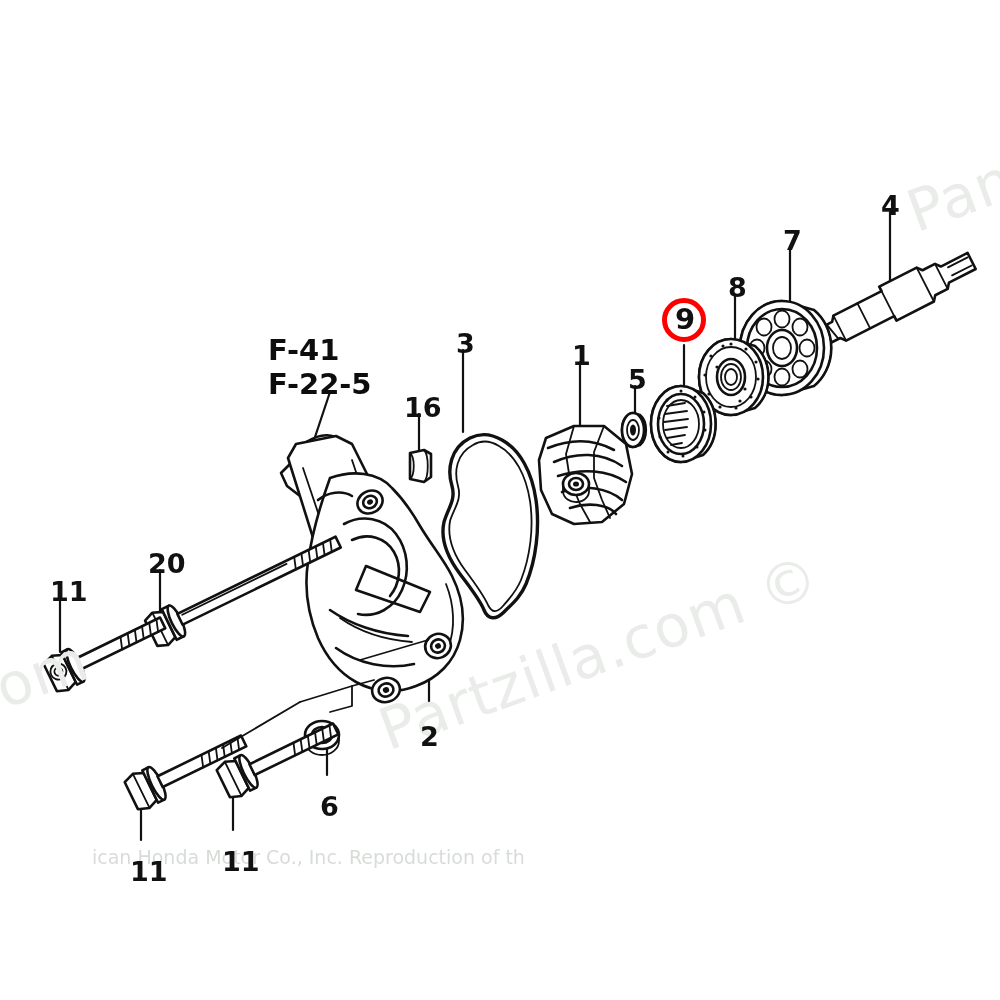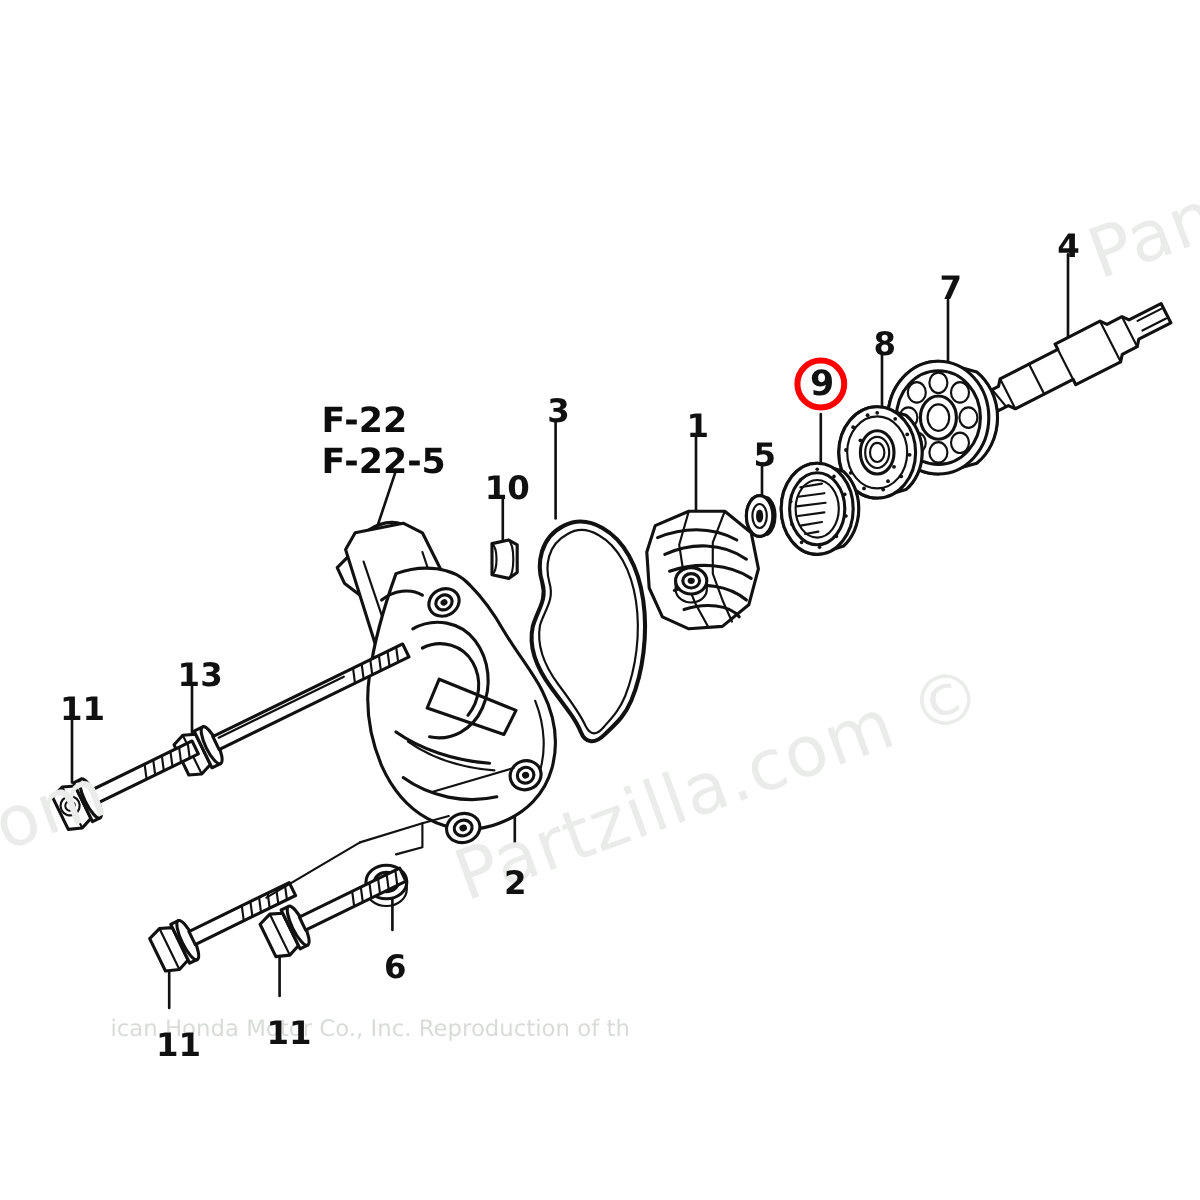--- a/index.html
+++ b/index.html
@@ -380,33 +380,33 @@
   </svg>
 
   <div class="wm wm-main" style="left:370px;top:700px;transform:rotate(-20deg);transform-origin:0 0;">Partzilla.com ©</div>
 
   <div class="wm wm-main" style="left:898px;top:182px;transform:rotate(-20deg);transform-origin:0 0;">Pan</div>
 
   <div class="wm wm-main" style="left:-14px;top:658px;transform:rotate(-20deg);transform-origin:0 0;">om</div>
 
   <div class="wm wm-small" style="left:92px;top:846px;">ican Honda Motor Co., Inc. Reproduction of th</div>
 
-  <div class="fcode" style="left:268px;top:333px;">F-22</div>
+  <div class="fcode" style="left:268px;top:333px;">F-41</div>
   <div class="fcode" style="left:268px;top:367px;">F-22-5</div>
 
   <div class="callout" style="left:881px;top:192px;">4</div>
   <div class="callout" style="left:783px;top:227px;">7</div>
   <div class="callout" style="left:728px;top:274px;">8</div>
   <div class="callout big" style="left:675px;top:305px;">9</div>
   <div class="callout" style="left:572px;top:342px;">1</div>
   <div class="callout" style="left:628px;top:366px;">5</div>
   <div class="callout" style="left:456px;top:330px;">3</div>
-  <div class="callout" style="left:404px;top:394px;">10</div>
+  <div class="callout" style="left:404px;top:394px;">16</div>
   <div class="callout" style="left:50px;top:578px;">11</div>
-  <div class="callout" style="left:148px;top:550px;">13</div>
+  <div class="callout" style="left:148px;top:550px;">20</div>
   <div class="callout" style="left:420px;top:723px;">2</div>
   <div class="callout" style="left:320px;top:793px;">6</div>
   <div class="callout" style="left:130px;top:858px;">11</div>
   <div class="callout" style="left:222px;top:848px;">11</div>
 
   <div class="hl-ring" style="left:662px;top:298px;width:44px;height:44px;"></div>
 
 </div>
 
 </body></html>

